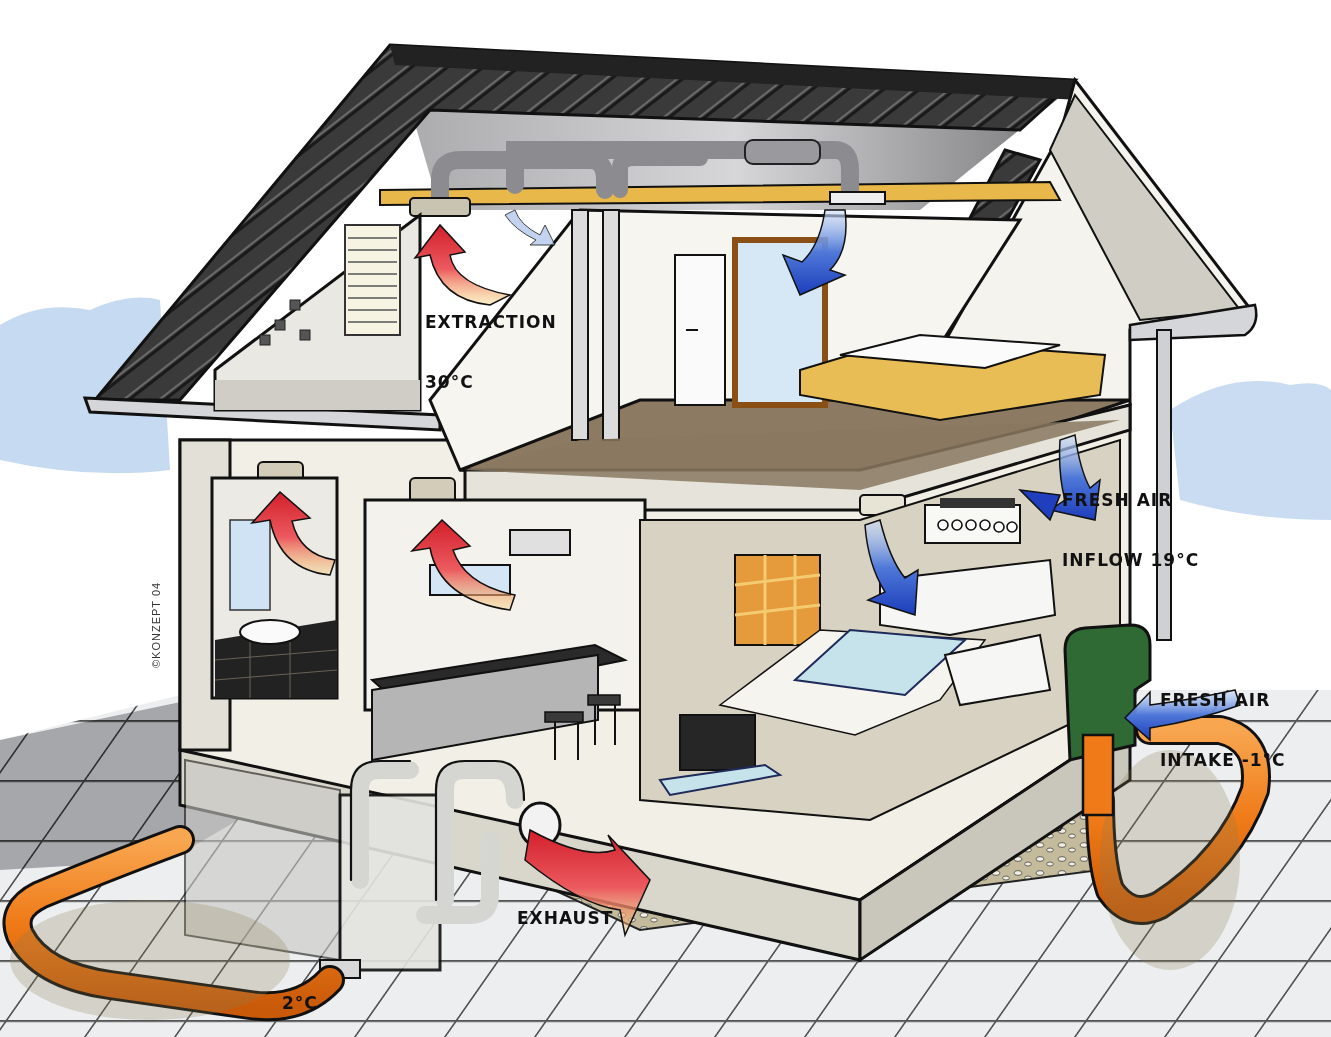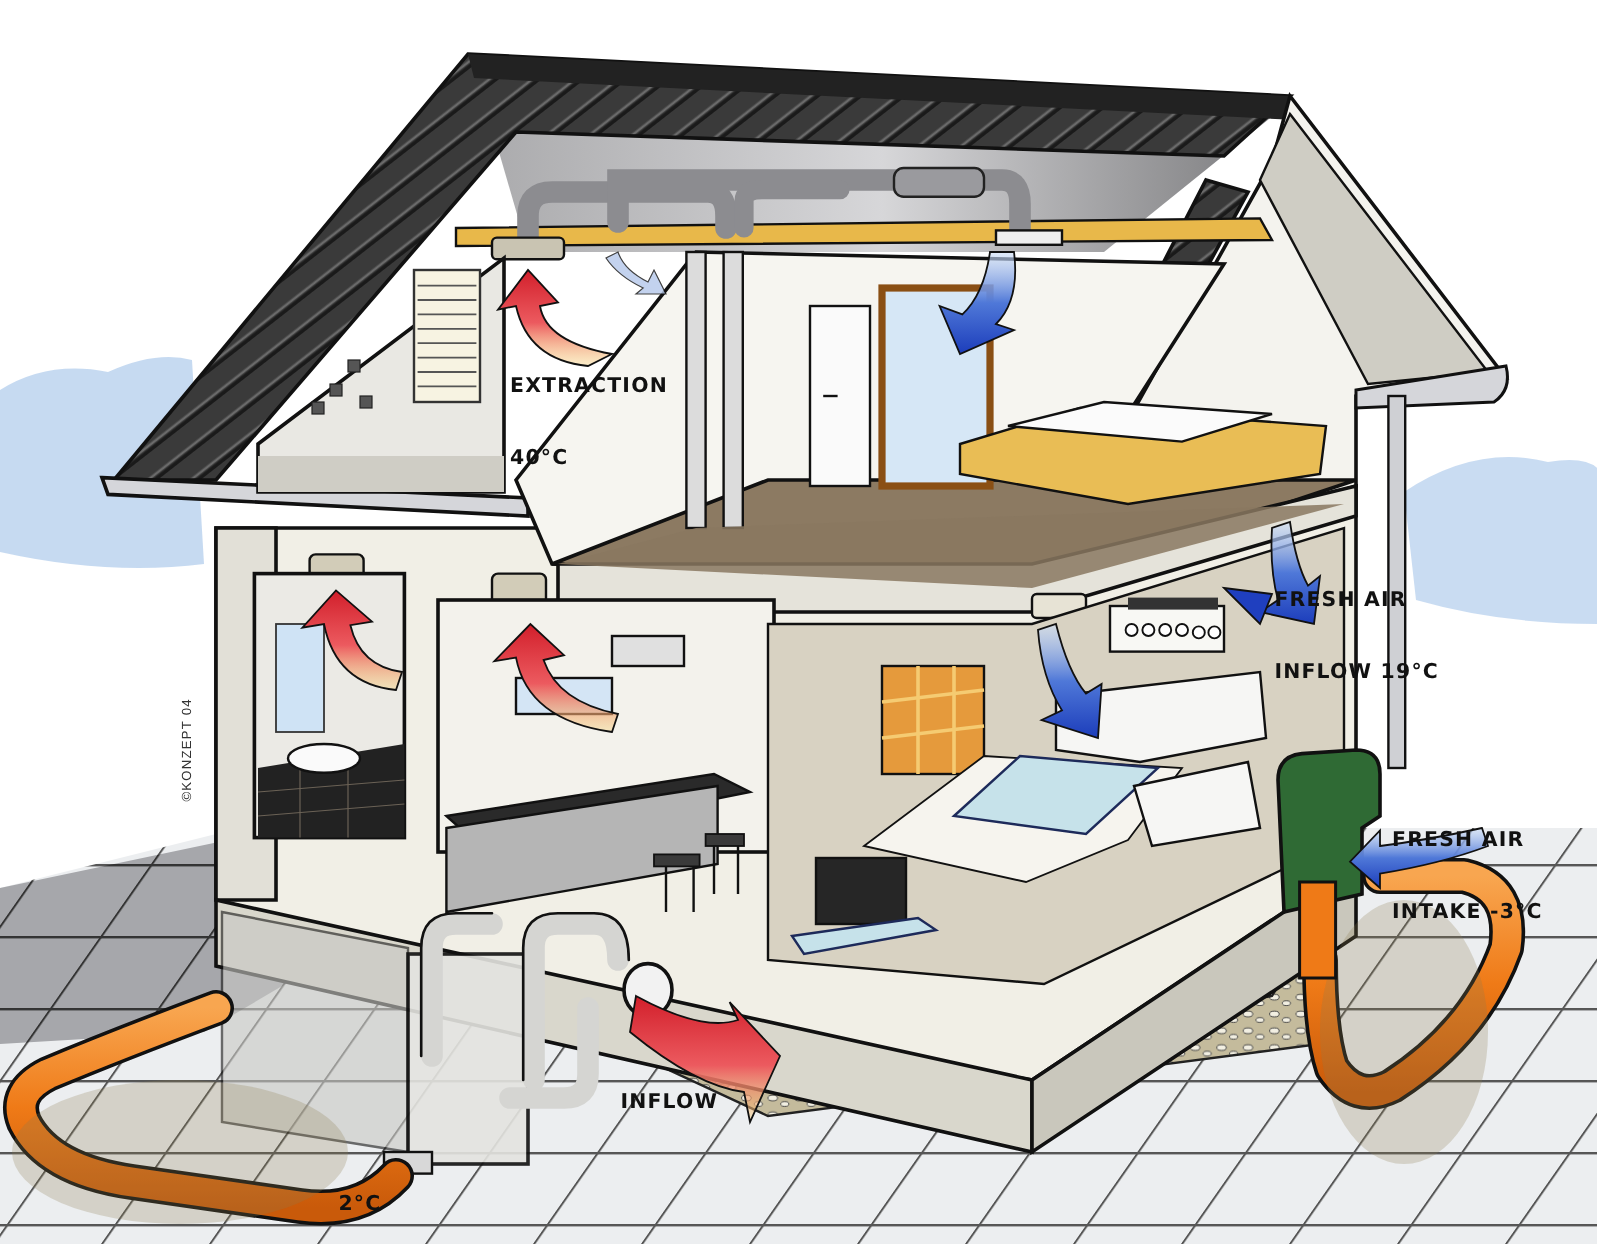--- a/index.html
+++ b/index.html
@@ -264,35 +264,35 @@
     <path d="M515 210 Q520 225 540 235 L545 225 L555 245 L530 245 L536 240 Q515 230 505 215 Z" fill="#b5c8ea" stroke="#111" stroke-width="1" opacity="0.8"></path>
     <path d="M880 520 Q890 560 905 578 L918 570 L915 615 L868 600 L885 592 Q868 565 865 525 Z" fill="url(#blueArrow)" stroke="#111" stroke-width="1.5"></path>
     <path d="M1075 435 Q1080 470 1090 488 L1100 480 L1095 520 L1050 510 L1065 500 Q1058 475 1060 440 Z" fill="url(#blueArrow)" stroke="#111" stroke-width="1.5"></path>
     <path d="M1020 490 L1060 495 L1050 520 Z" fill="#1f3fbf" stroke="#111" stroke-width="1.5"></path>
     <path d="M1235 690 Q1190 700 1150 705 L1150 692 L1125 718 L1150 740 L1150 728 Q1200 720 1240 705 Z" fill="url(#blueArrow)" stroke="#111" stroke-width="1.5"></path>
   </g>
 </svg>
 
   <div class="label" style="left:425px; top:272px;">
     <div>EXTRACTION</div>
-    <div>40°C</div>
+    <div>30°C</div>
   </div>
 
   <div class="label" style="left:1062px; top:450px;">
     <div>FRESH AIR</div>
     <div>INFLOW 19°C</div>
   </div>
 
   <div class="label" style="left:1160px; top:650px;">
     <div>FRESH AIR</div>
-    <div>INTAKE -3°C</div>
+    <div>INTAKE -1°C</div>
   </div>
 
   <div class="label" style="left:517px; top:868px;">
-    <div>INFLOW</div>
+    <div>EXHAUST</div>
   </div>
 
   <div class="label" style="left:282px; top:953px;">
     <div>2°C</div>
   </div>
 
   <div class="copyright" style="left:150px; top:668px;">©KONZEPT 04</div>
 </div>
 
 </body></html>

